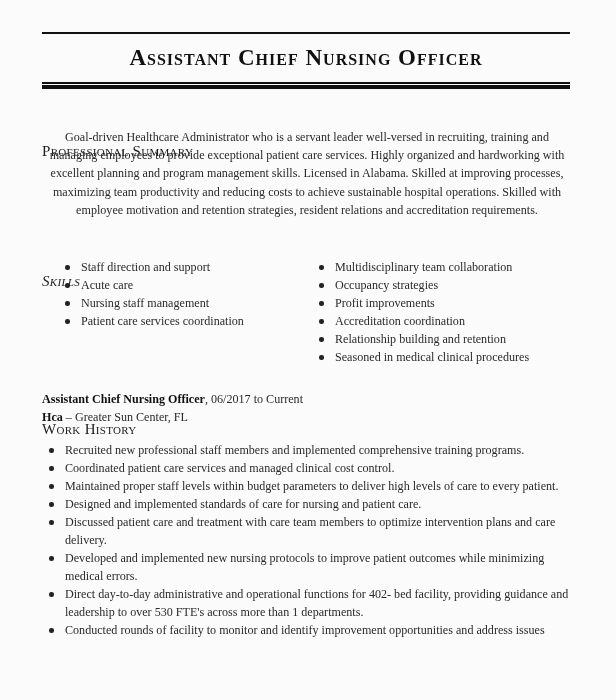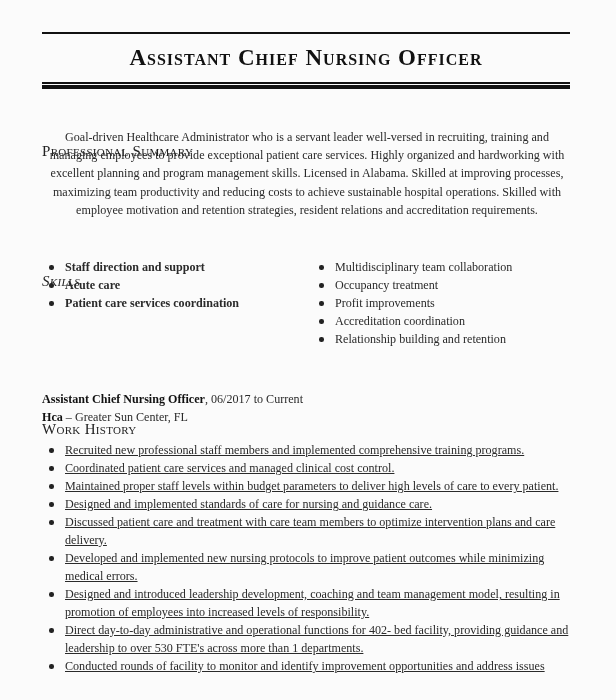--- a/index.html
+++ b/index.html
@@ -22,70 +22,71 @@
     .section-head {
       position: absolute; left: 0; width: 528px; text-align: left;
       font-size: 15px; font-variant: small-caps; letter-spacing: 0.3px; color: #222; line-height: 18px; margin-top: 40px;
     }
     .para {
       position: absolute; left: 0; top: 128px; width: 530px;
       font-size: 12.1px; line-height: 18.2px; color: #2a2a2a; text-align: center;
     }
     .skills { position: absolute; top: 258px; left: 0; width: 528px; }
     .skills ul { list-style: none; margin: 0; padding: 0; position: absolute; top: 0; }
-    .skills ul.col1 { left: 0; font-weight: bold; }
+    .skills ul.col1 { left: 16px; }
     .skills ul.col2 { left: 270px; }
     .skills li, .bullets li {
       position: relative; padding-left: 23px; font-size: 12.1px; line-height: 18px; color: #2a2a2a; white-space: nowrap;
     }
     .skills li::before, .bullets li::before {
       content: ""; position: absolute; left: 7px; top: 7px; width: 4.5px; height: 4.5px; border-radius: 50%; background: #222;
     }
     .job { position: absolute; left: 0; top: 390px; width: 530px; font-size: 12.1px; line-height: 18px; color: #2a2a2a; }
     .job b { color: #111; }
     .bullets { list-style: none; margin: 0; padding: 0; position: absolute; left: 0; top: 441px; width: 530px; }
-    .bullets li { white-space: normal; text-decoration: underline; }
+    .bullets li { white-space: normal; }
   </style>
 </head>
 <body>
 
 <div class="page">
   <div class="rule-top"></div>
   <div class="title">Assistant Chief Nursing Officer</div>
   <div class="rule-thin"></div>
   <div class="rule-thick"></div>
 
   <div class="section-head" style="top:102px;">Professional Summary</div>
   <div class="para">Goal-driven Healthcare Administrator who is a servant leader well-versed in recruiting, training and managing employees to provide exceptional patient care services. Highly organized and hardworking with excellent planning and program management skills. Licensed in Alabama. Skilled at improving processes, maximizing team productivity and reducing costs to achieve sustainable hospital operations. Skilled with employee motivation and retention strategies, resident relations and accreditation requirements.</div>
 
   <div class="section-head" style="top:232px;font-style:italic;">Skills</div>
   <div class="skills">
     <ul class="col1">
       <li>Staff direction and support</li>
       <li>Acute care</li>
+      <li>Nursing staff management</li>
       <li>Patient care services coordination</li>
     </ul>
     <ul class="col2">
       <li>Multidisciplinary team collaboration</li>
-      <li>Occupancy treatment</li>
+      <li>Occupancy strategies</li>
       <li>Profit improvements</li>
       <li>Accreditation coordination</li>
       <li>Relationship building and retention</li>
+      <li>Seasoned in medical clinical procedures</li>
     </ul>
   </div>
 
   <div class="section-head" style="top:380px;">Work History</div>
   <div class="job">
     <div><b>Assistant Chief Nursing Officer</b><span>, 06/2017 to Current</span></div>
     <div><b>Hca</b><span> – Greater Sun Center, FL</span></div>
   </div>
   <ul class="bullets">
     <li>Recruited new professional staff members and implemented comprehensive training programs.</li>
     <li>Coordinated patient care services and managed clinical cost control.</li>
     <li>Maintained proper staff levels within budget parameters to deliver high levels of care to every patient.</li>
-    <li>Designed and implemented standards of care for nursing and guidance care.</li>
+    <li>Designed and implemented standards of care for nursing and patient care.</li>
     <li>Discussed patient care and treatment with care team members to optimize intervention plans and care delivery.</li>
     <li>Developed and implemented new nursing protocols to improve patient outcomes while minimizing medical errors.</li>
-    <li>Designed and introduced leadership development, coaching and team management model, resulting in promotion of employees into increased levels of responsibility.</li>
     <li>Direct day-to-day administrative and operational functions for 402- bed facility, providing guidance and leadership to over 530 FTE's across more than 1 departments.</li>
     <li>Conducted rounds of facility to monitor and identify improvement opportunities and address issues</li>
   </ul>
 </div>
 
 </body></html>

